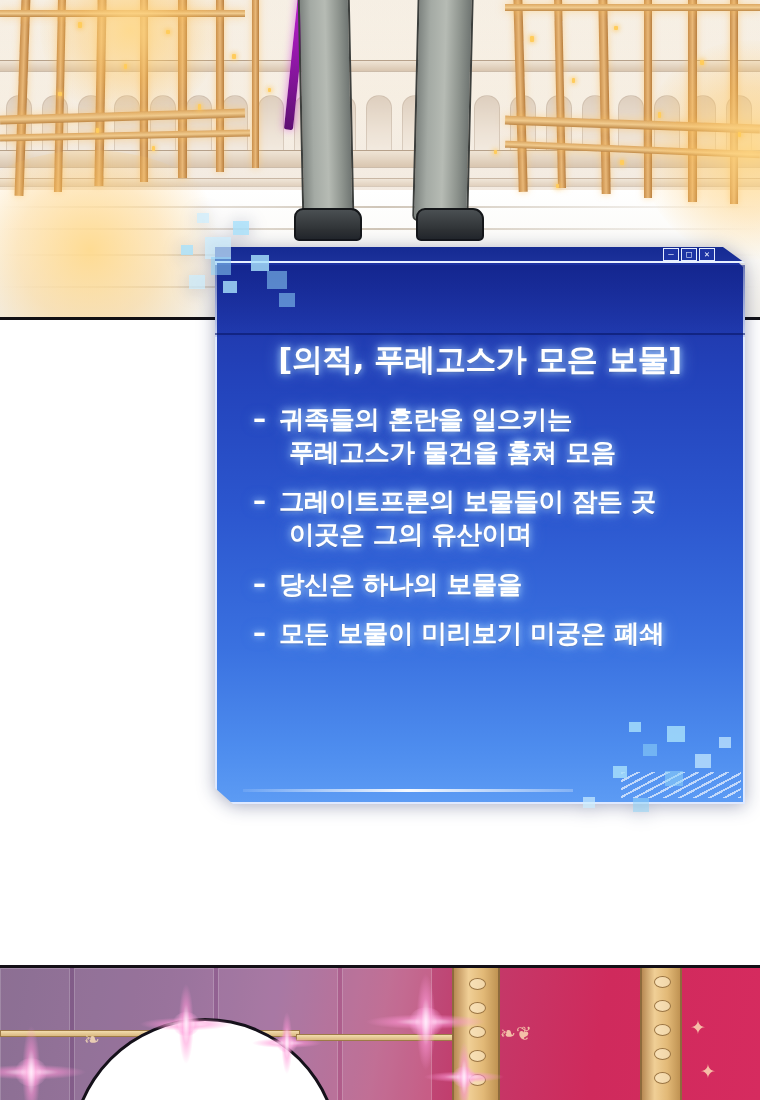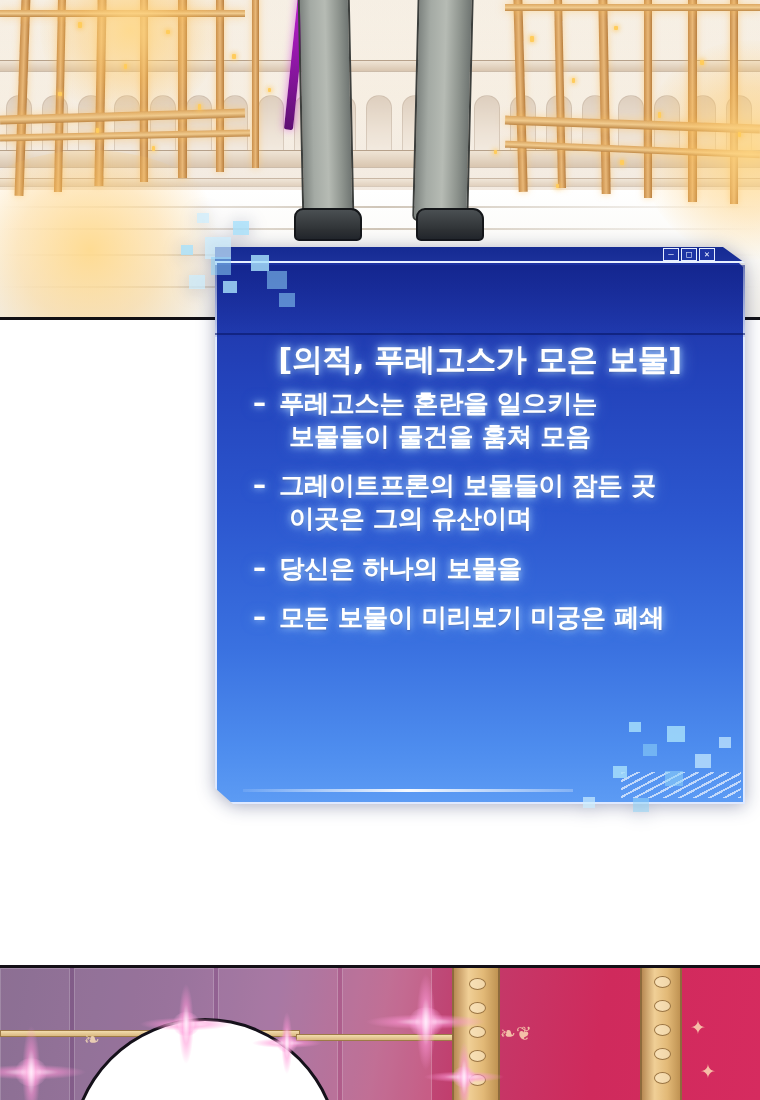--- a/index.html
+++ b/index.html
@@ -229,21 +229,21 @@
   }
   .dialog-title {
     font-size: 31px;
     font-weight: 700;
     color: #ffffff;
     letter-spacing: -0.6px;
     text-shadow:
       0 0 7px rgba(175,215,255,.95),
       0 0 16px rgba(140,195,255,.75),
       0 1px 2px rgba(10,25,90,.5);
-    margin-bottom: 6px;
+    margin-bottom: 22px;
     white-space: nowrap;
   }
   .bullets {
     list-style: none;
     text-align: left;
     padding-left: 22px;
   }
   .bullet {
     display: flex;
     margin-bottom: 16px;
@@ -524,22 +524,22 @@
     <div class="corner-stripes"></div>
 
     <div class="dialog-content">
       <div class="dialog-title">[의적, 푸레고스가 모은 보물]</div>
 
       <div class="bullets">
 
         <div class="bullet">
           <div class="bullet-dash">–</div>
           <div class="bullet-lines">
-            <div class="bullet-line">푸레고스는 혼란을 일으키는</div>
-            <div class="bullet-line">보물들이 물건을 훔쳐 모음</div>
+            <div class="bullet-line">귀족들의 혼란을 일으키는</div>
+            <div class="bullet-line">푸레고스가 물건을 훔쳐 모음</div>
           </div>
         </div>
 
         <div class="bullet">
           <div class="bullet-dash">–</div>
           <div class="bullet-lines">
             <div class="bullet-line">그레이트프론의 보물들이 잠든 곳</div>
             <div class="bullet-line">이곳은 그의 유산이며</div>
           </div>
         </div>

